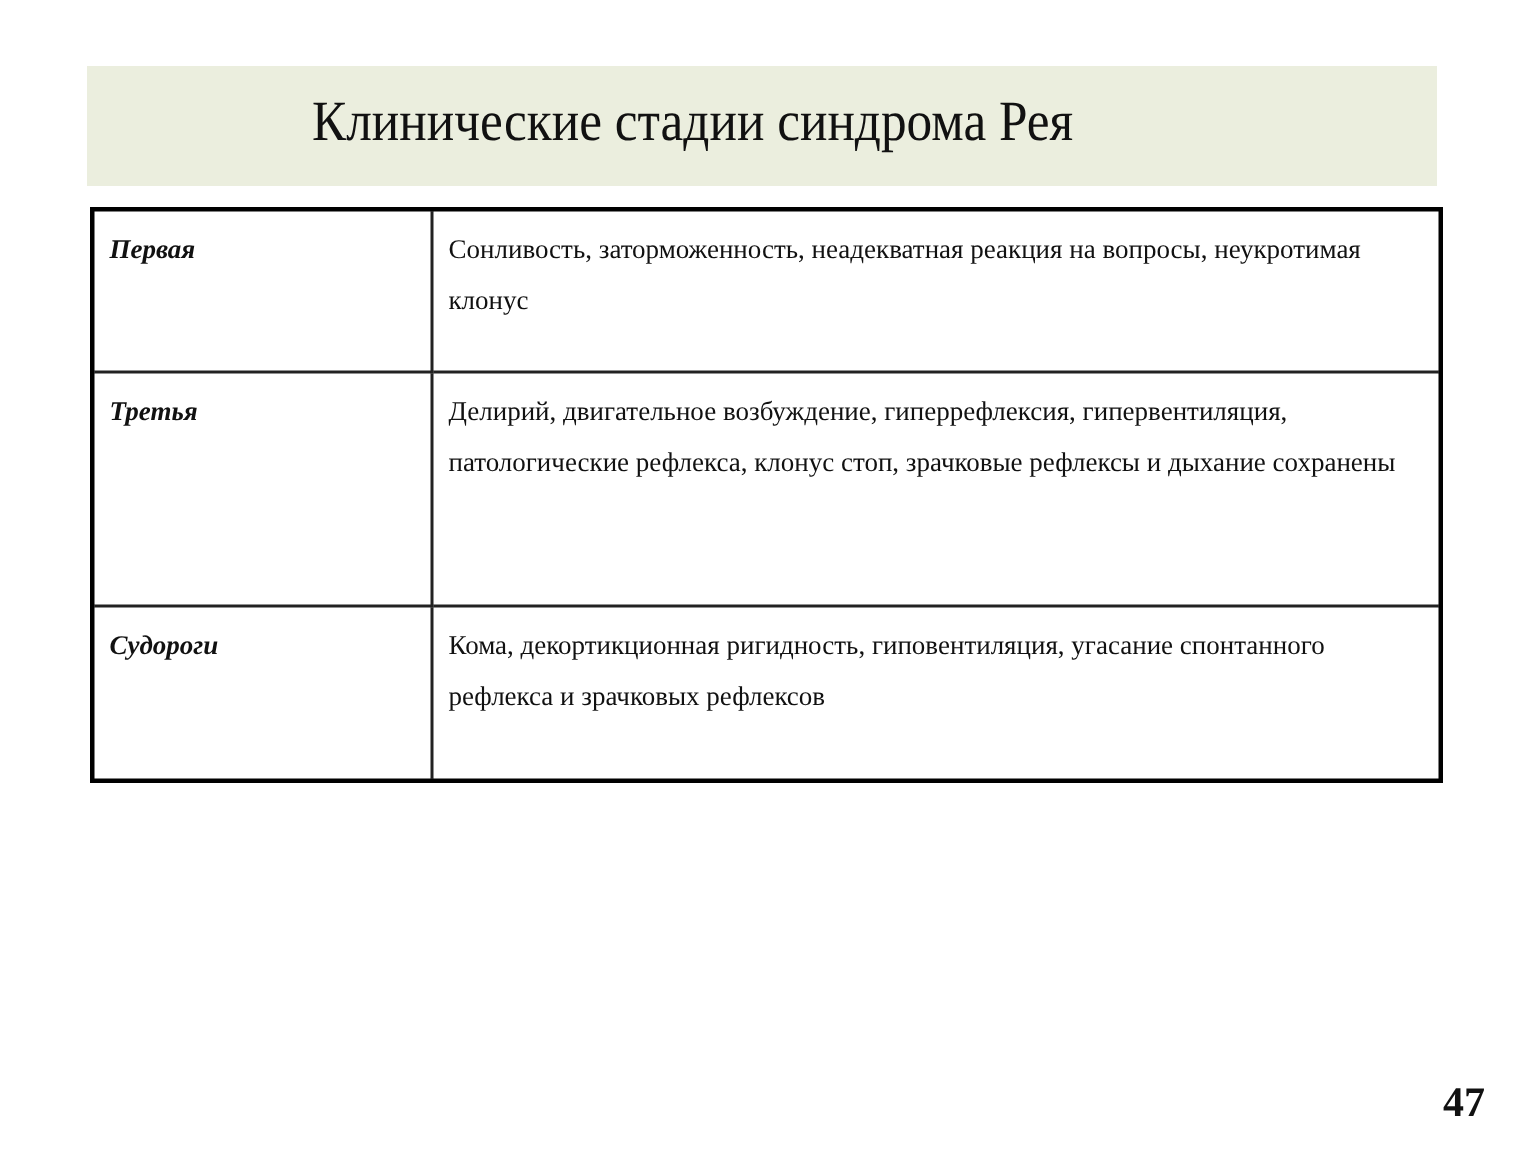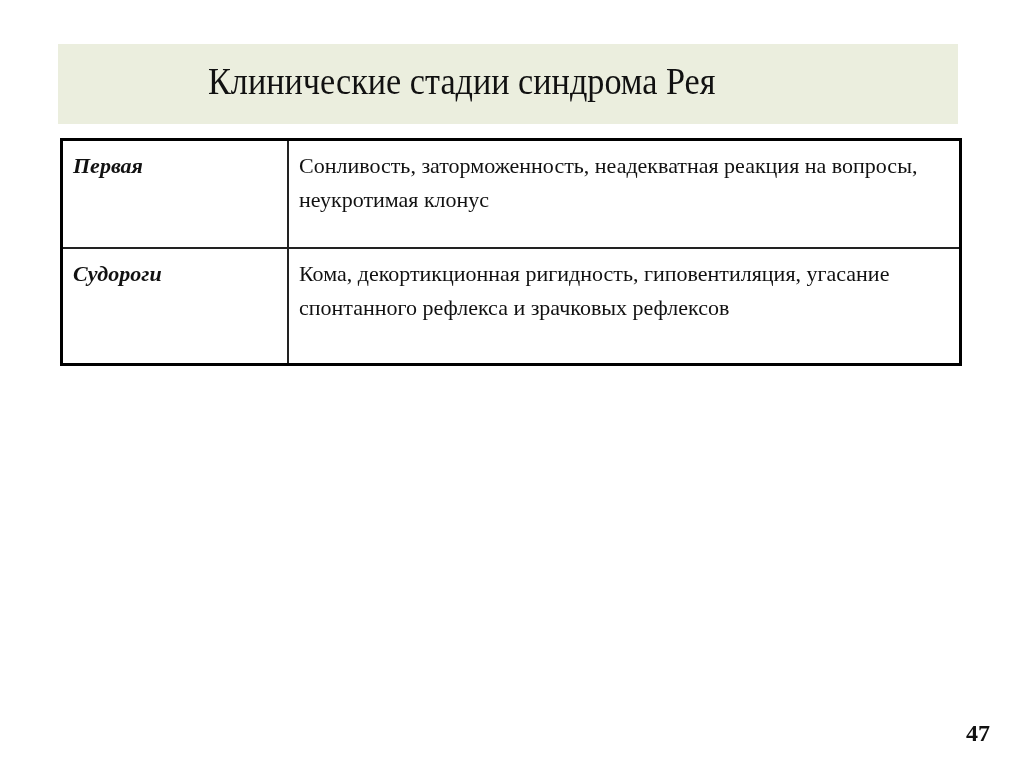--- a/index.html
+++ b/index.html
@@ -13,47 +13,51 @@
   }
   .title-text {
     position: absolute; left: 150px; top: 12px; font-size: 38px; line-height: 50px;
     transform: scaleX(0.9); transform-origin: left center; white-space: nowrap;
   }
   table.stages {
     position: absolute; left: 60px; top: 138px; width: 902px;
     border-collapse: collapse; border: 3px solid #000;
   }
   table.stages td {
-    border: 2px solid #222; vertical-align: top; font-size: 22px; line-height: 34px;
+    border: 2px solid #222; vertical-align: top; font-size: 18px; line-height: 34px;
     padding: 8px 10px;
   }
   td.stage-name { width: 204px; font-style: italic; font-weight: bold; font-size: 21px; }
   td.stage-desc { }
   .r1 td { height: 90px; }
   .r2 td { height: 68px; }
   .r3 td { height: 138px; }
   .r4 td { height: 98px; }
   .r5 td { height: 73px; }
   .page-num {
-    position: absolute; right: 34px; top: 720px; font-size: 24px; font-weight: bold;
+    position: absolute; right: 34px; top: 720px; font-size: 28px; font-weight: bold;
   }
 </style>
 </head>
 <body>
 
 <div class="title-box">
   <div class="title-text">Клинические стадии синдрома Рея</div>
 </div>
 
 <table class="stages">
   <tbody>
       <tr class="r1">
     <td class="stage-name">Первая</td>
     <td class="stage-desc">Сонливость, заторможенность, неадекватная реакция на вопросы, неукротимая клонус</td>
   </tr>
+  <tr class="r3">
+    <td class="stage-name">Третья</td>
+    <td class="stage-desc">Делирий, двигательное возбуждение, гиперрефлексия, гипервентиляция, патологические рефлекса, клонус стоп, зрачковые рефлексы и дыхание сохранены</td>
+  </tr>
   <tr class="r4">
     <td class="stage-name">Судороги</td>
     <td class="stage-desc">Кома, декортикционная ригидность, гиповентиляция, угасание спонтанного рефлекса и зрачковых рефлексов</td>
   </tr>
 </tbody>
   </table>
 
 <div class="page-num">47</div>
 
 </body></html>

